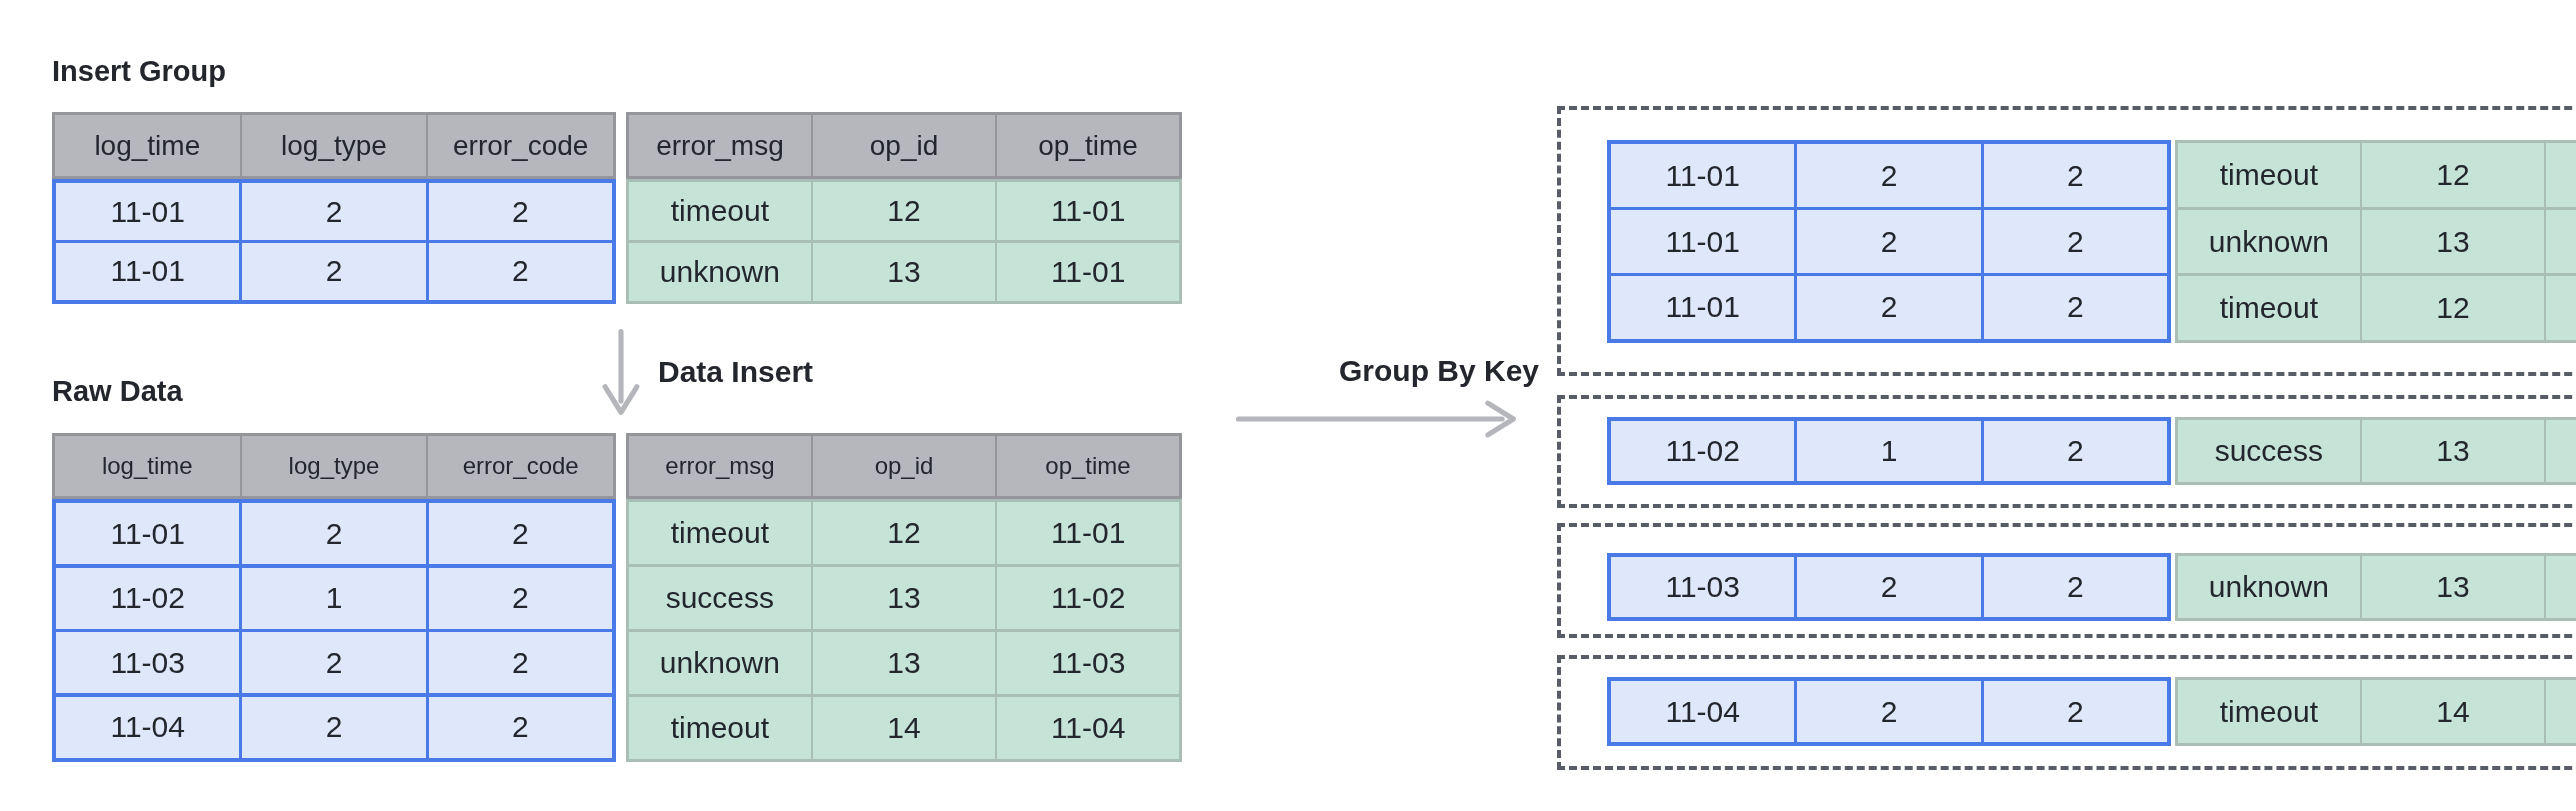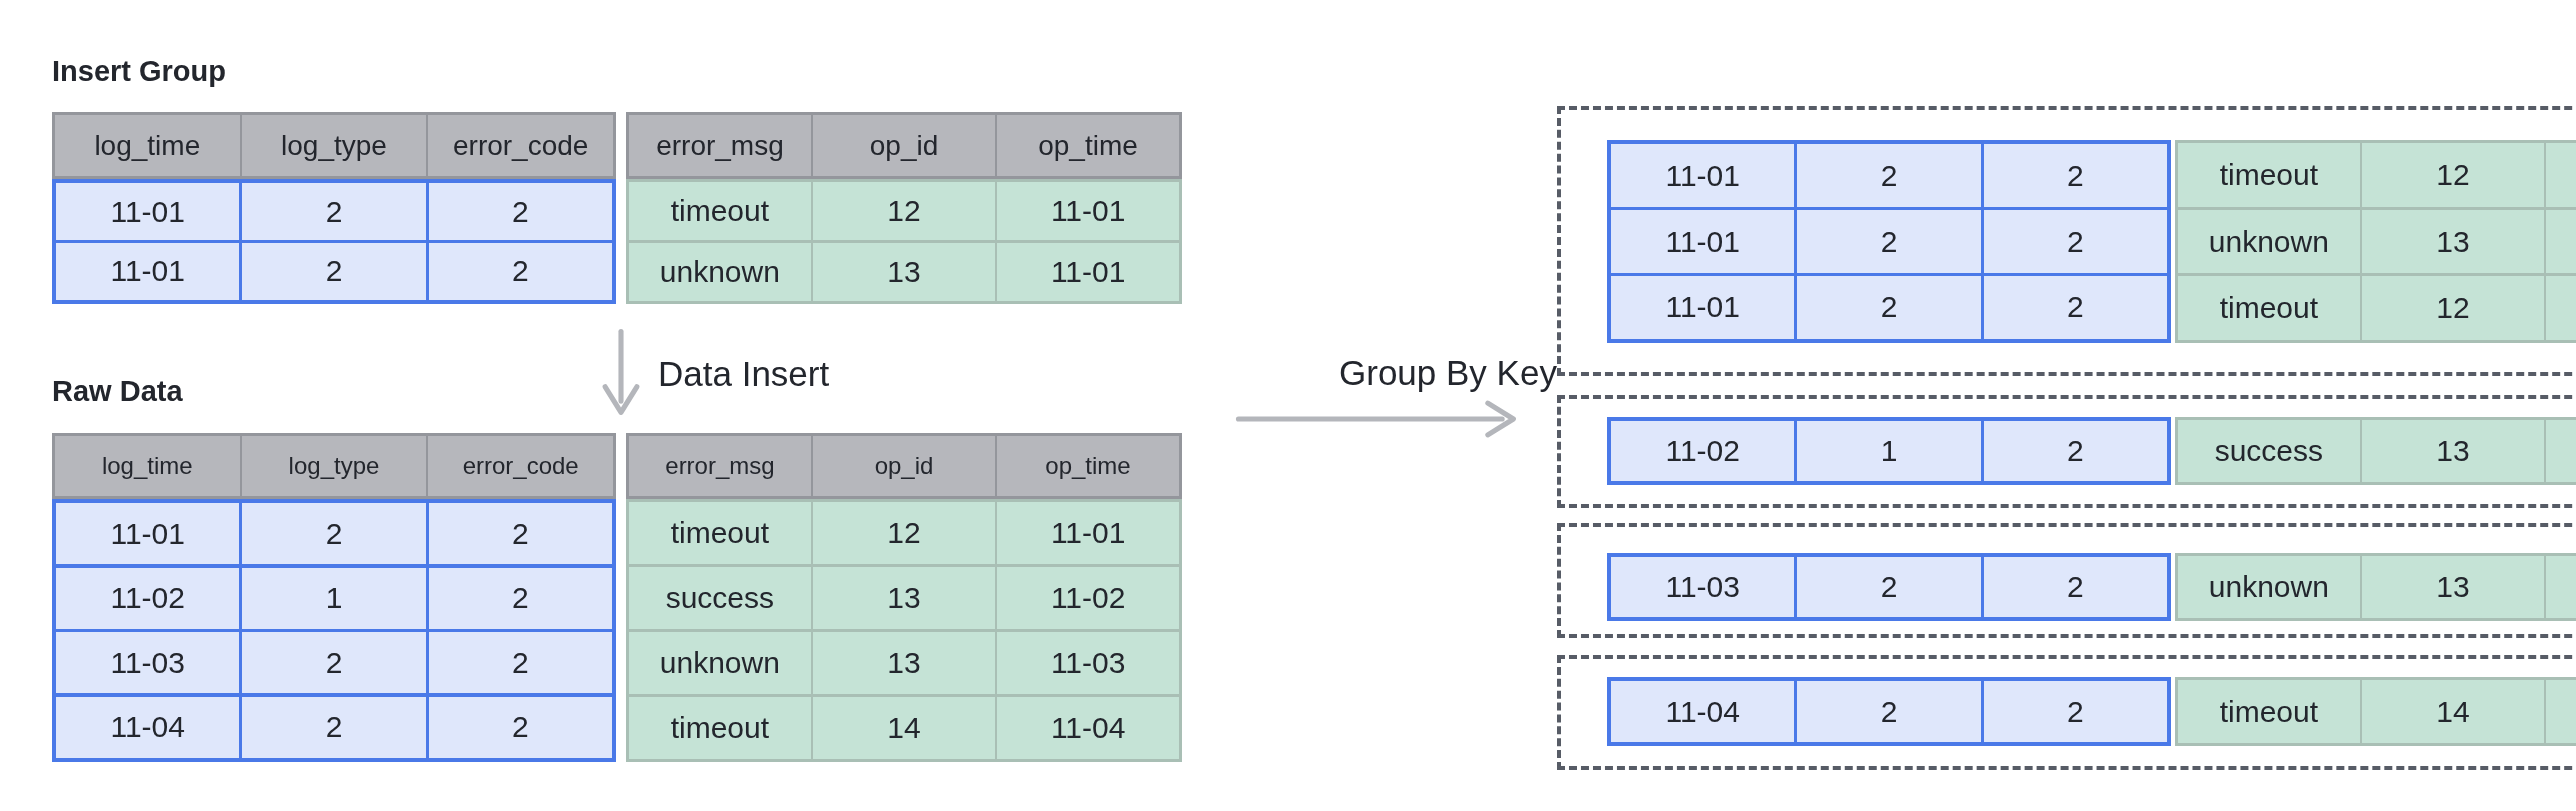--- a/index.html
+++ b/index.html
@@ -7,21 +7,21 @@
     position:relative;width:2838px;height:812px;background:#ffffff;
     font-family:"Liberation Sans", sans-serif;color:var(--c-text,#23262d);
     overflow:hidden;
   }
   .abs{position:absolute;}
   .title{
     font-size:29px;font-weight:700;line-height:1.1;color:var(--c-text,#23262d);
     white-space:nowrap;
   }
   .flowlabel{
-    font-size:35px;font-weight:400;line-height:1.1;color:var(--c-text,#23262d);
+    font-size:30px;font-weight:700;line-height:1.1;color:var(--c-text,#23262d);
     white-space:nowrap;
   }
   
   .hdrblock{
     display:grid;grid-template-columns:repeat(3,1fr);
     gap:2.1px;padding:3px;background:var(--c-header-border,#94969c);
     box-sizing:border-box;
   }
   .hdrblock .cell{background:var(--c-header-fill,#b6b7bc);font-size:28px;}
   .hdrblock.small .cell{font-size:24px;}

